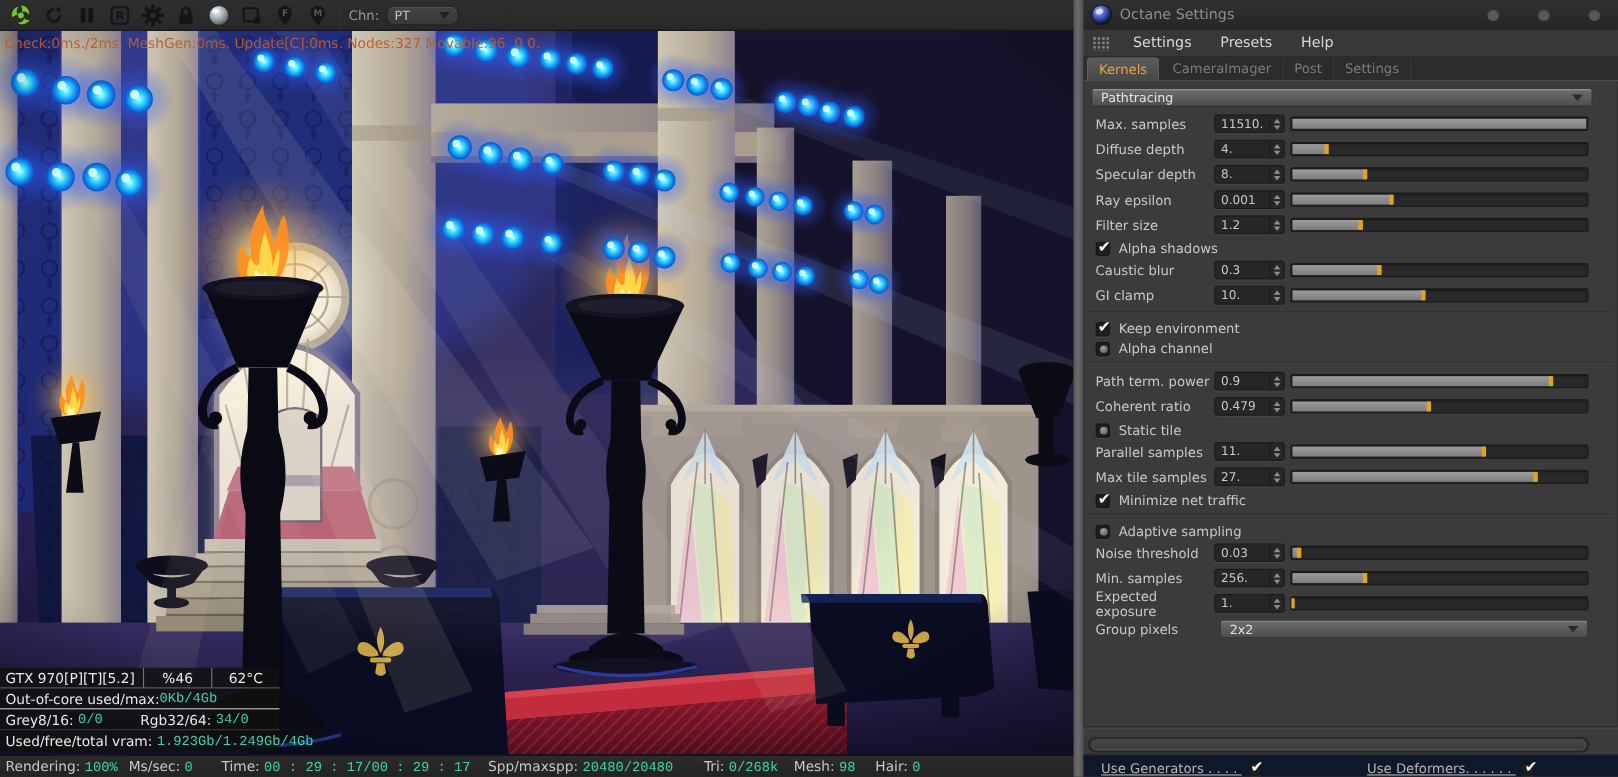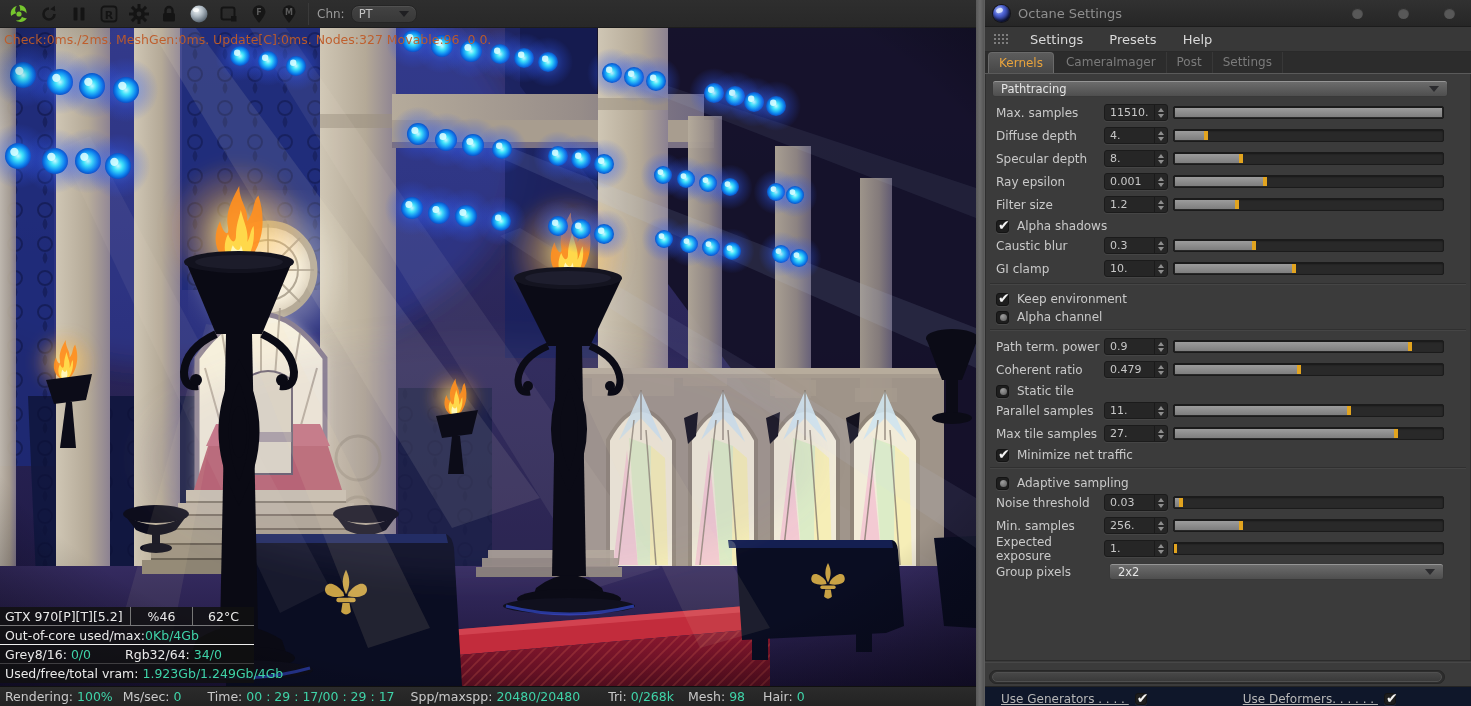--- a/index.html
+++ b/index.html
@@ -20,21 +20,21 @@
   .darr{width:0;height:0;border-left:5px solid transparent;border-right:5px solid transparent;border-top:6px solid #1f1f22;}
 
   #lv-view{position:absolute;left:0;top:28px;width:976px;height:658px;background:#121027;overflow:hidden;cursor:crosshair;}
   #debug-line{position:absolute;left:4px;top:4px;color:#bf5b28;font-size:12.5px;white-space:pre;opacity:.95;z-index:40;}
 
   #gpu-box{position:absolute;left:0;top:579px;width:254px;z-index:41;font-size:12.5px;color:#e9e9e9;}
   .gpurow{background:rgba(16,16,16,.85);height:19px;display:flex;align-items:center;padding-left:5px;
     border-bottom:1px solid rgba(200,200,200,.55);white-space:pre;}
   .gpurow:last-child{border-bottom:none;}
   .gpucell{height:100%;display:flex;align-items:center;justify-content:center;border-left:1px solid #777;flex:0 0 auto;}
-  .teal{color:#3fd3a8;}
+  .teal{color:#3fd3a8;font-family:Liberation Mono, monospace;}
 
   #lv-status{position:absolute;left:0;bottom:0;width:976px;height:20px;background:linear-gradient(#2b2b2b,#232323);
     border-top:1px solid #101010;display:flex;align-items:center;padding-left:5px;font-size:12.5px;color:#c9c9c9;white-space:pre;}
 
   
   #split{position:absolute;left:976px;top:0;width:8px;height:706px;background:linear-gradient(90deg,#585858,#6b6b6b,#555);}
 
   
   #ow{position:absolute;left:984px;top:0;width:487px;height:706px;background:#3b3b3b;border-left:1px solid #5e5e5e;}
   #ow-title{position:absolute;left:0;top:0;right:0;height:27px;background:linear-gradient(#313131,#262626);

